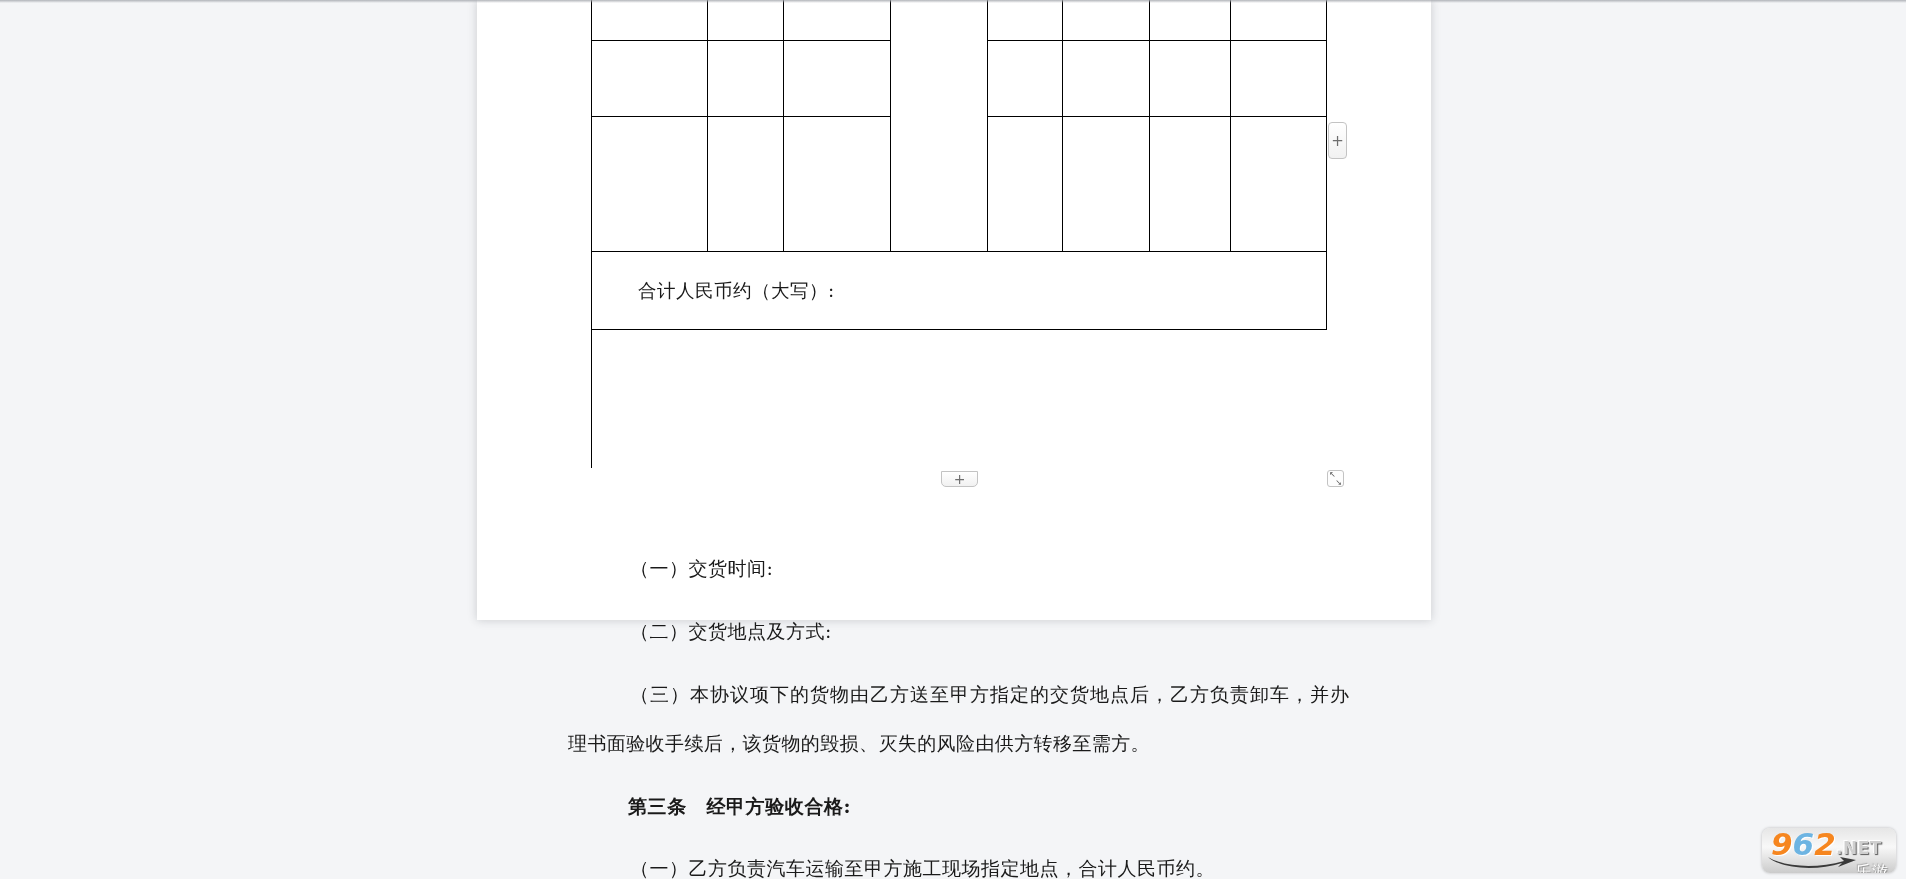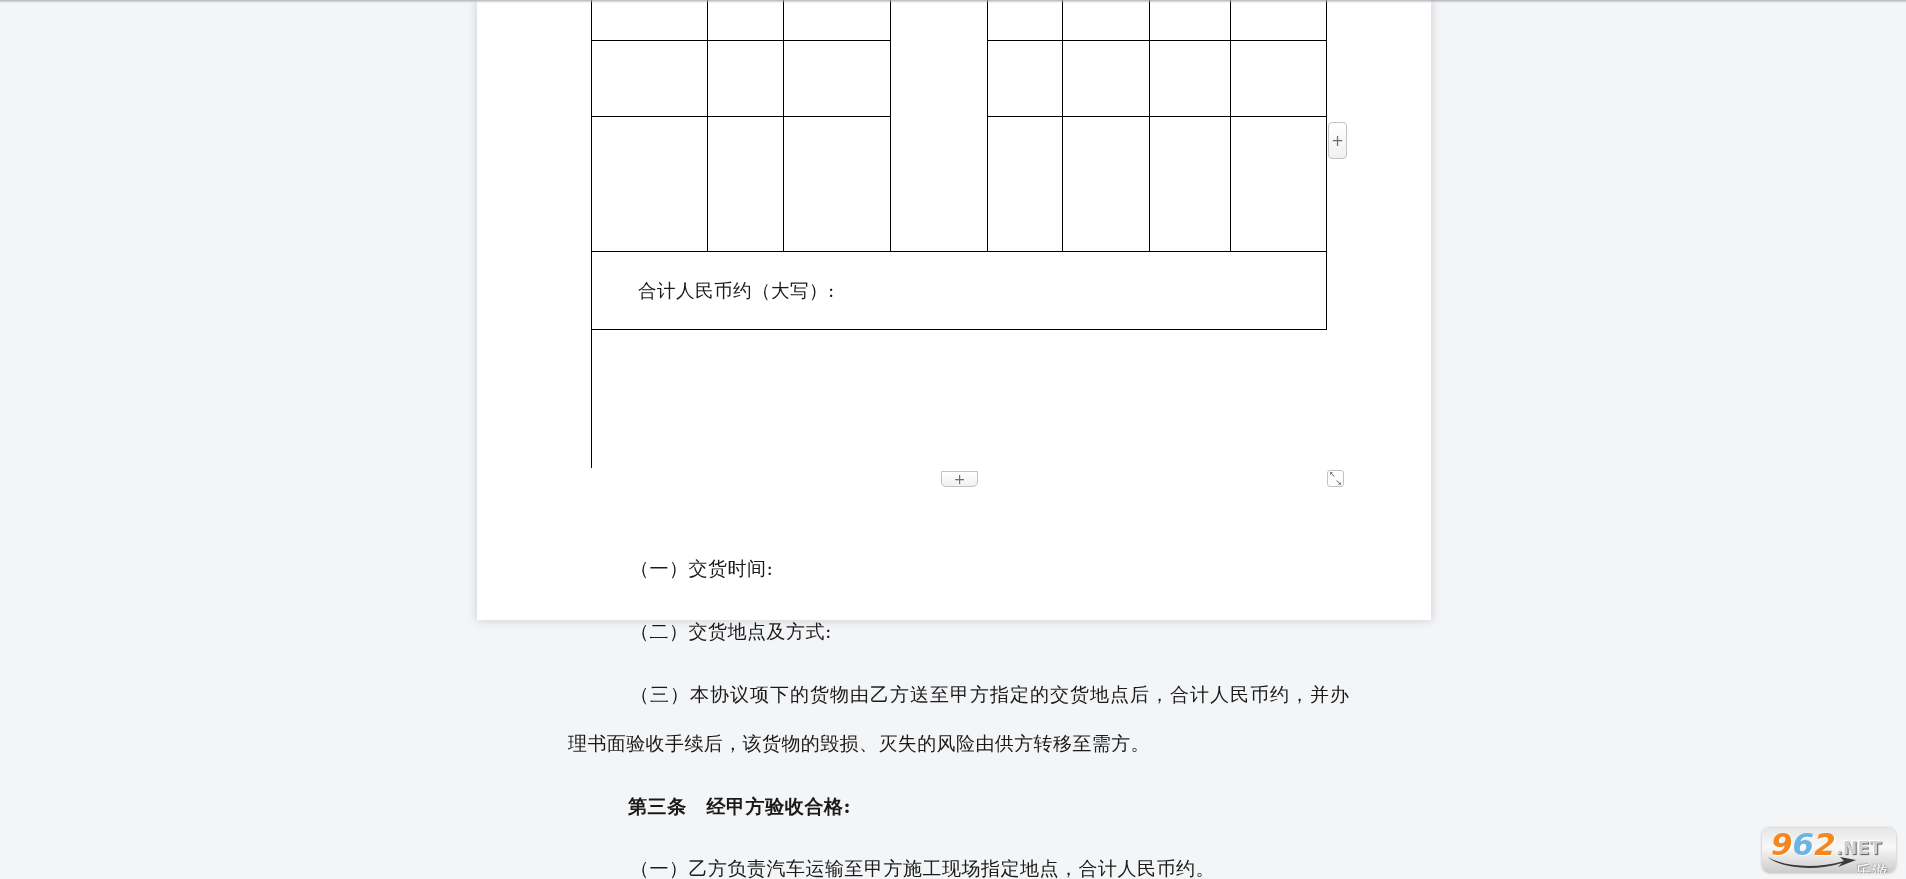--- a/index.html
+++ b/index.html
@@ -146,21 +146,21 @@
   <div class="plus-btn plus-row">
     <span>+</span>
   </div>
   <div class="resize-handle">
     <span class="nw">↖</span>
     <span class="se">↘</span>
   </div>
 
   <div class="line l-21">（一）交货时间:</div>
   <div class="line l-22">（二）交货地点及方式:</div>
-  <div class="line l-23a">（三）本协议项下的货物由乙方送至甲方指定的交货地点后，合计人民币约，并办</div>
+  <div class="line l-23a">（三）本协议项下的货物由乙方送至甲方指定的交货地点后，乙方负责卸车，并办</div>
   <div class="line l-23b">理书面验收手续后，该货物的毁损、灭失的风险由供方转移至需方。</div>
   <div class="line bold l-h3">第三条　经甲方验收合格:</div>
   <div class="line l-31">（一）乙方负责汽车运输至甲方施工现场指定地点，合计人民币约。</div>
 
   <div class="wm">
     <div class="num"><span class="n9">9</span><span class="n6">6</span><span class="n2">2</span></div>
     <div class="net">.NET</div>
     <svg width="92" height="18" viewBox="0 0 92 18">
       <path d="M2 4 C 18 14, 50 16, 78 8 L74 4 L90 7 L72 14 L76 10 C 48 19, 14 15, 2 4 Z" fill="#3a3a3a"></path>
     </svg>

